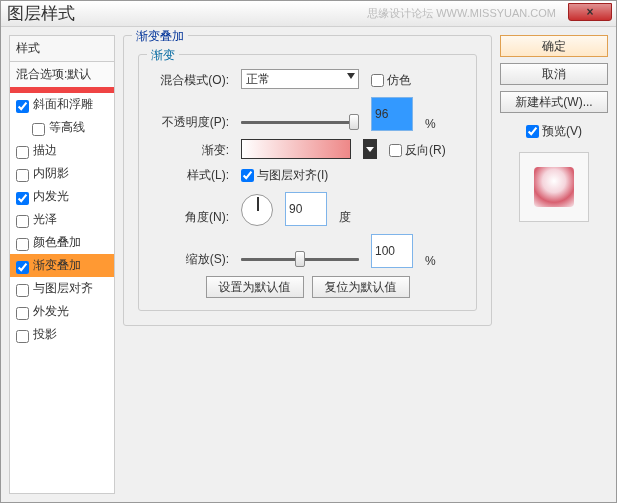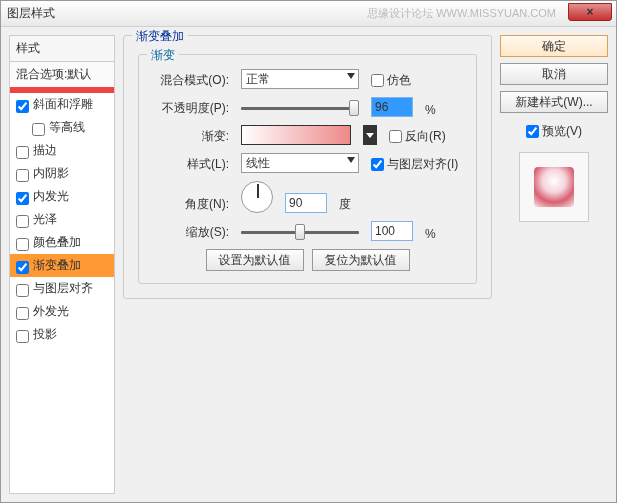--- a/index.html
+++ b/index.html
@@ -1,19 +1,19 @@
 <!DOCTYPE html>
 <html><head>
 <meta charset="utf-8">
 <style>
 *{box-sizing:border-box;margin:0;padding:0;font-family:"Microsoft YaHei","SimSun",sans-serif;font-size:12px;color:#333}
 body{background:#f0f0f0;width:617px;height:503px;overflow:hidden}
 .dialog{width:617px;height:503px;background:#f0f0f0;border:1px solid #999;position:relative}
 .titlebar{height:26px;background:linear-gradient(#fff,#e8e8e8);border-bottom:1px solid #d0d0d0;display:flex;align-items:center;padding:0 6px;position:relative}
-.titlebar .title{font-size:12px}
+.titlebar .title{font-size:17px}
 .watermark{position:absolute;right:60px;top:5px;color:#bbb;font-size:11px}
 .close-btn{position:absolute;right:4px;top:2px;width:44px;height:18px;background:linear-gradient(#e09090,#c83030);border:1px solid #a02020;border-radius:0 0 3px 3px;display:flex;align-items:center;justify-content:center;color:#fff;font-weight:bold}
 .body{display:flex;padding:8px;gap:8px;height:calc(100% - 26px)}
 .left-panel{width:106px;border:1px solid #ccc;background:#fff}
 .left-header{padding:4px 6px;border-bottom:1px solid #ccc;background:#f7f7f7}
 .left-sub{padding:4px 6px;border-bottom:6px solid #ef4444;background:#fafafa}
 .style-item{display:flex;align-items:flex-end;padding:3px 6px;gap:4px;cursor:default}
 .style-item.indent{padding-left:22px}
 .style-item.selected{background:#ff9933;color:#fff}
 .style-item input[type=checkbox]{width:13px;height:13px}
@@ -22,21 +22,21 @@
 .legend{position:absolute;top:-8px;left:8px;background:#f0f0f0;padding:0 4px;color:#003399}
 .inner-fieldset{border:1px solid #ccc;border-radius:3px;padding:14px 12px 12px;position:relative;margin-top:6px}
 .inner-legend{position:absolute;top:-8px;left:8px;background:#f0f0f0;padding:0 4px;color:#0369a1}
 .row{display:flex;align-items:flex-end;margin-bottom:8px;gap:12px}
 .row-label{width:78px;text-align:right}
 .combo{width:118px;height:20px;border:1px solid #999;background:#fff;display:flex;align-items:center;padding:0 4px;position:relative}
 .combo-arrow{position:absolute;right:3px;top:3px;width:0;height:0;border-left:4px solid transparent;border-right:4px solid transparent;border-top:6px solid #333}
 .slider{width:118px;height:18px;position:relative;display:flex;align-items:center}
 .slider-track{height:3px;background:#666;width:100%;border-radius:1px}
 .slider-thumb{position:absolute;width:10px;height:16px;background:linear-gradient(#fff,#ddd);border:1px solid #888;border-radius:2px;top:1px}
-.num-input{width:42px;height:20px;border:1px solid #7eb4ea;background:#fff;padding:0 3px;display:flex;align-items:center}
+.num-input{width:42px;height:20px;border:1px solid #7eb4ea;background:#fff;padding:16px 3px;display:flex;align-items:center}
 .num-input.hl{background:#3399ff;color:#fff}
 .cb{display:flex;align-items:center;gap:3px}
 .cb input{width:13px;height:13px}
 .grad-preview{width:110px;height:20px;border:1px solid #333;background:linear-gradient(to right,#fff,#e88)}
 .grad-btn{width:14px;height:20px;background:#333;display:flex;align-items:center;justify-content:center}
 .grad-btn::after{content:"";border-left:4px solid transparent;border-right:4px solid transparent;border-top:5px solid #fff}
 .angle-dial{width:32px;height:32px;border:1px solid #999;border-radius:50%;background:#fff;position:relative}
 .angle-dial::after{content:"";position:absolute;width:2px;height:14px;background:#333;left:15px;top:2px}
 .btn{height:22px;border:1px solid #999;background:linear-gradient(#fdfdfd,#e8e8e8);border-radius:0;padding:0 12px;display:flex;align-items:center;justify-content:center;cursor:default}
 .btn.primary{border:1px solid #e0a050;background:linear-gradient(#fff8ee,#ffe8c8)}
@@ -144,24 +144,20 @@
             <div class="grad-preview"></div>
             <div class="grad-btn"></div>
             <label class="cb">
                 <input type="checkbox" style="">
                 <span>反向(R)</span>
               </label>
           </div>
 
           <div class="row">
             <div class="row-label">样式(L):</div>
-            <div class="combo">
-              <span>线性</span>
-                <div class="combo-arrow"></div>
-            </div>
             <label class="cb">
                 <input type="checkbox" checked="" style="">
                 <span>与图层对齐(I)</span>
               </label>
           </div>
 
           <div class="row">
             <div class="row-label">角度(N):</div>
             <div class="angle-dial"></div>
             <div class="num-input">

